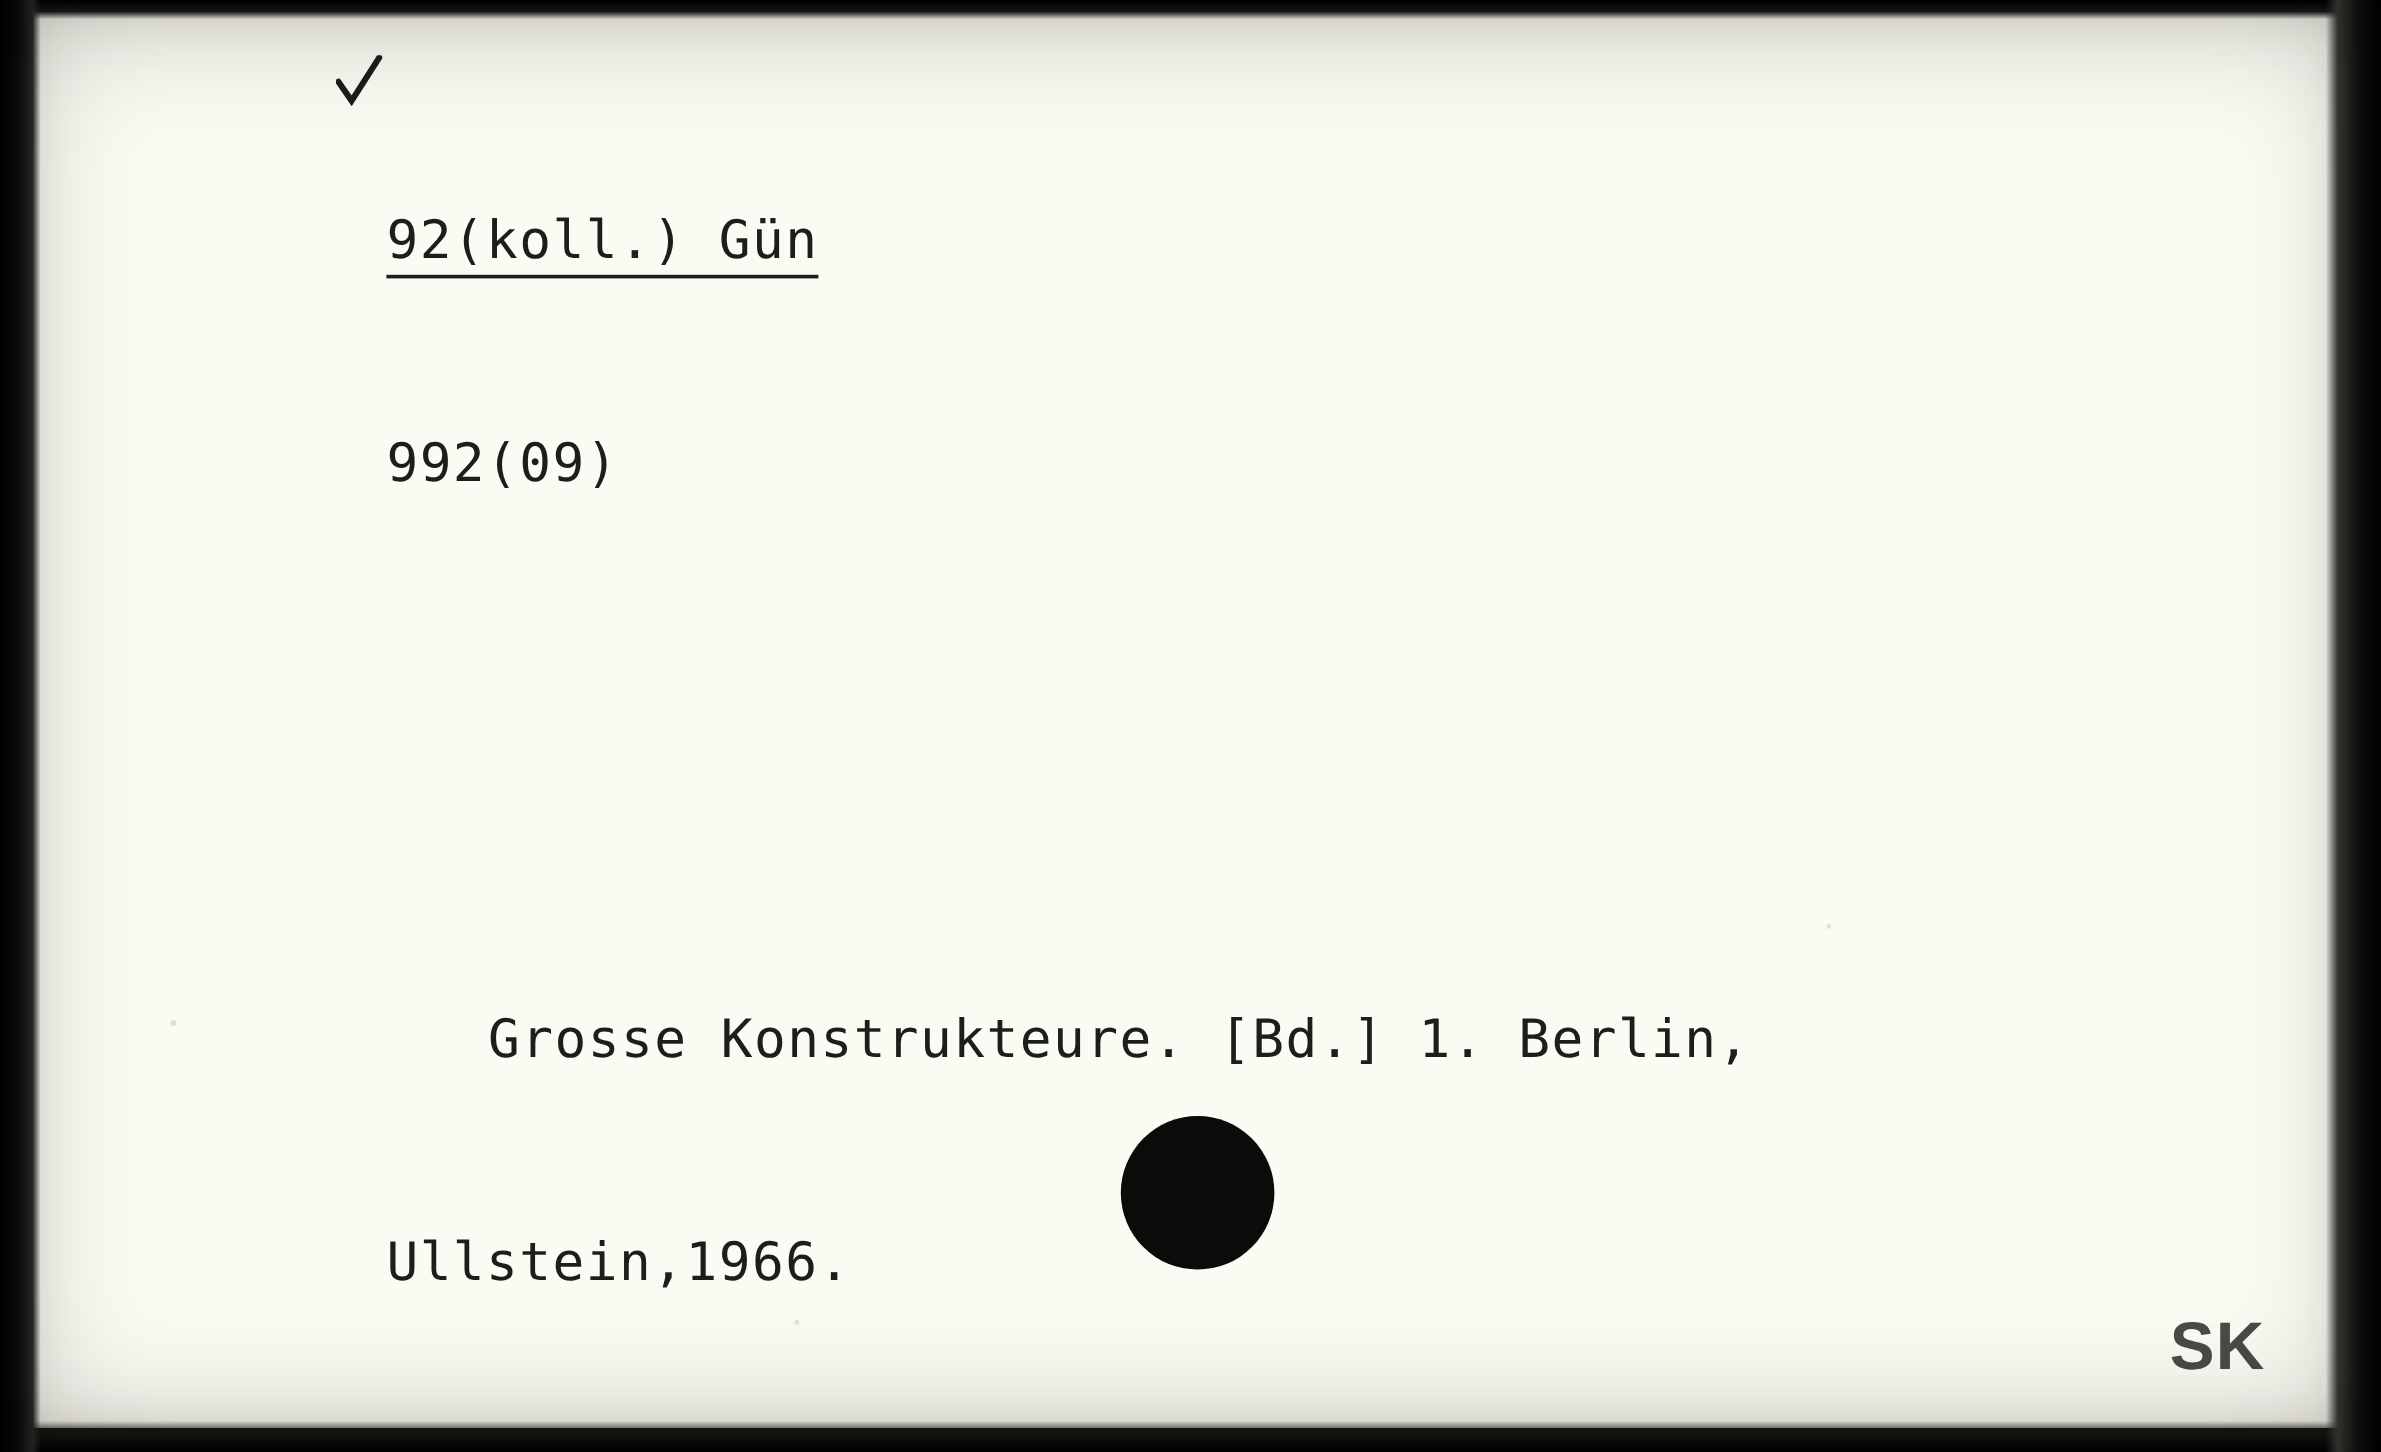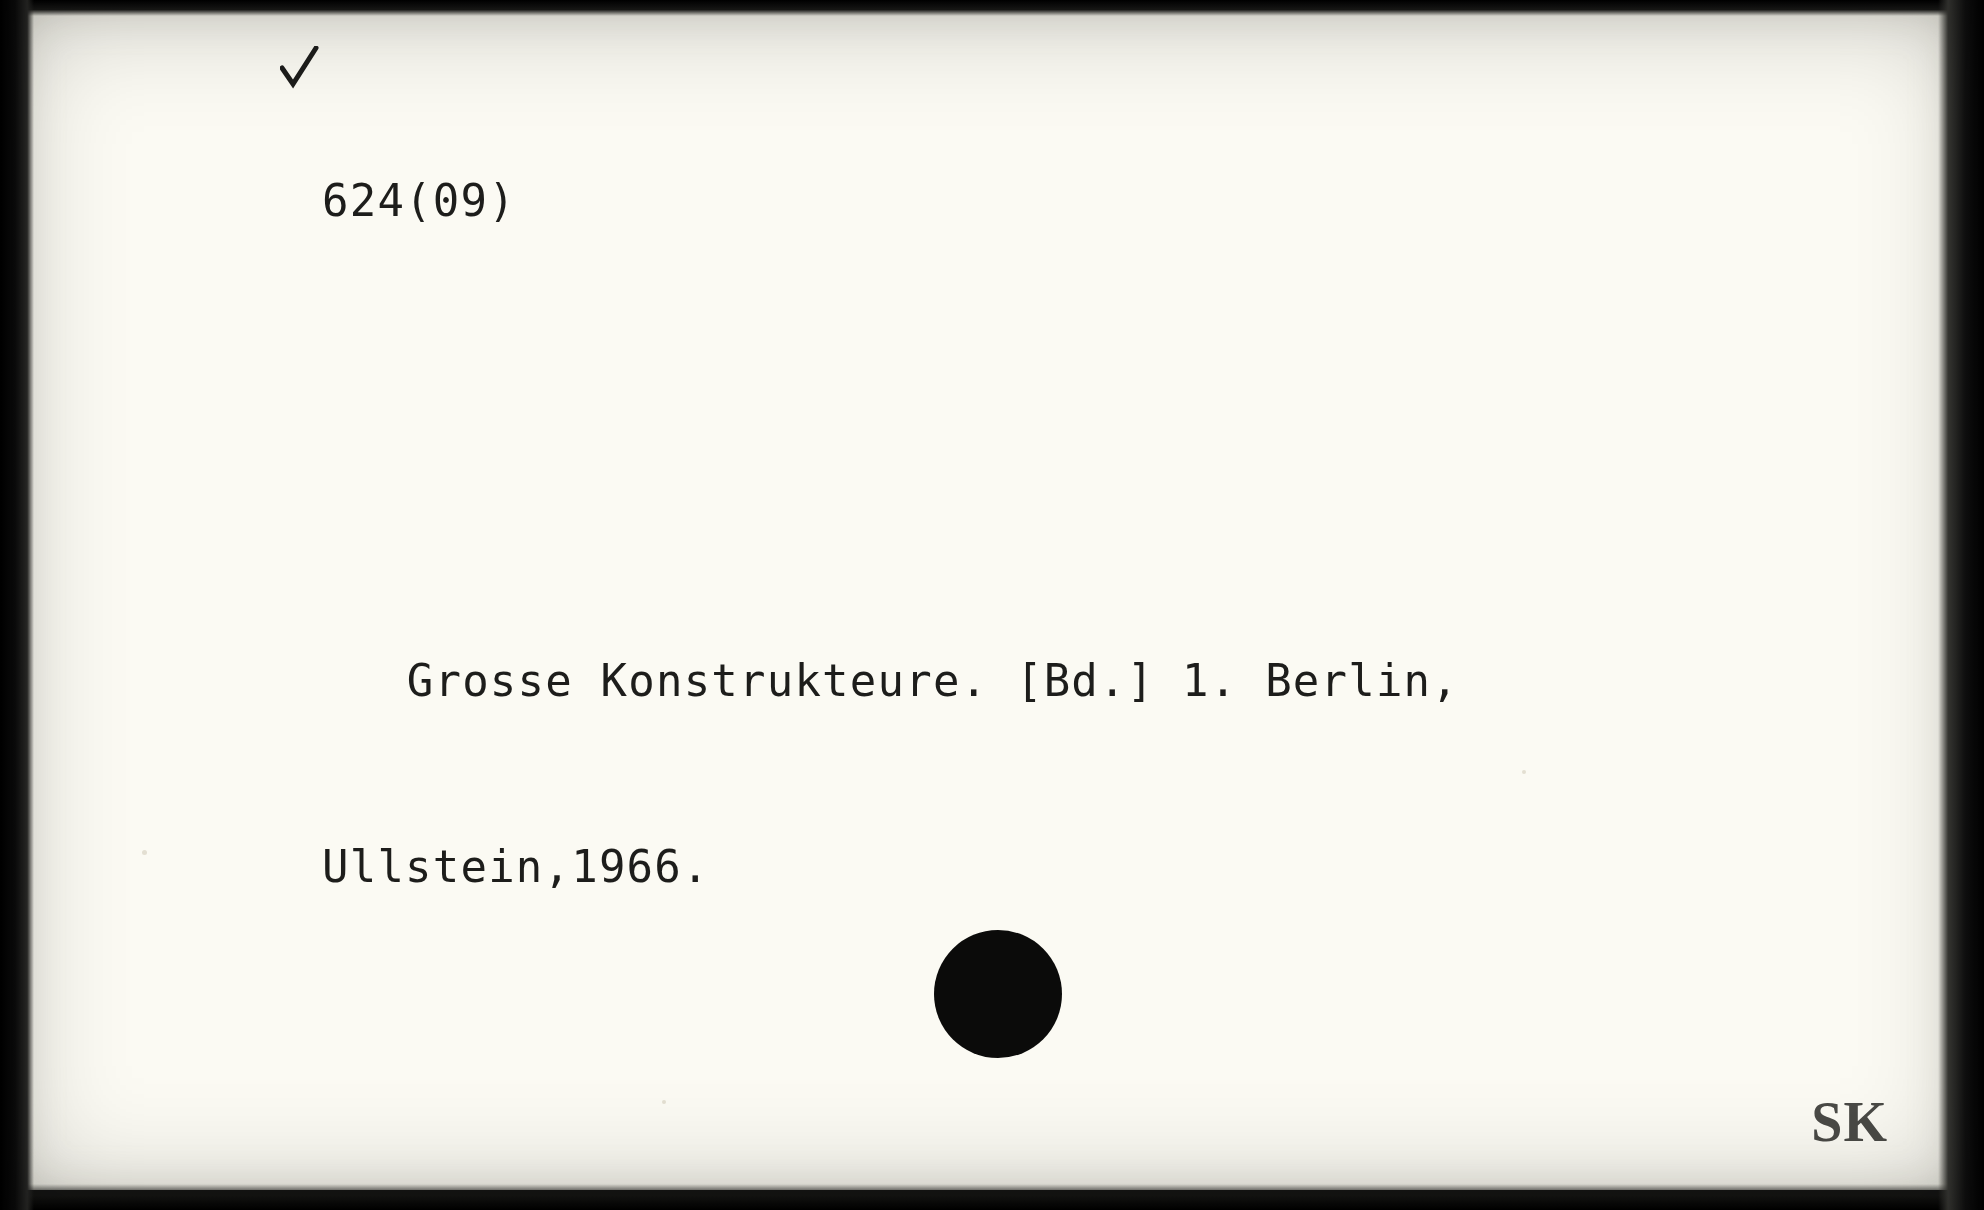--- a/index.html
+++ b/index.html
@@ -104,21 +104,21 @@
     height: 128px;
     border-radius: 50%;
     background: #0b0b0a;
   }
 
   
   #stamp {
     position: absolute;
     right: 64px;
     bottom: 36px;
-    font-family: Liberation Serif, serif;
+    font-family: Liberation Sans, sans-serif;
     font-size: 56px;
     font-weight: 700;
     color: #4a4a46;
     letter-spacing: 1px;
   }
 
   
   .speckle {
     position: absolute;
     background: #cfc9b6;
@@ -133,21 +133,22 @@
 
   <div id="card">
 
     <span class="checkmark">
       <svg width="40" height="46" viewBox="0 0 40 46">
         <path d="M2 22 L13 38 L36 2" stroke="#1d1d1b" stroke-width="5" fill="none" stroke-linecap="round"></path>
       </svg>
     </span>
 
     <div id="typed-text">
-      <div class="line">624(09)</div>
+      <div class="line"><span class="callnum-top">92(koll.) Gün</span></div>
+      <div class="line">992(09)</div>
 
       <div class="gap-lg"></div>
 
       <div class="line indent1">Grosse Konstrukteure. [Bd.] 1. Berlin,</div>
       <div class="line">Ullstein,1966.</div>
 
       
 
       
       

